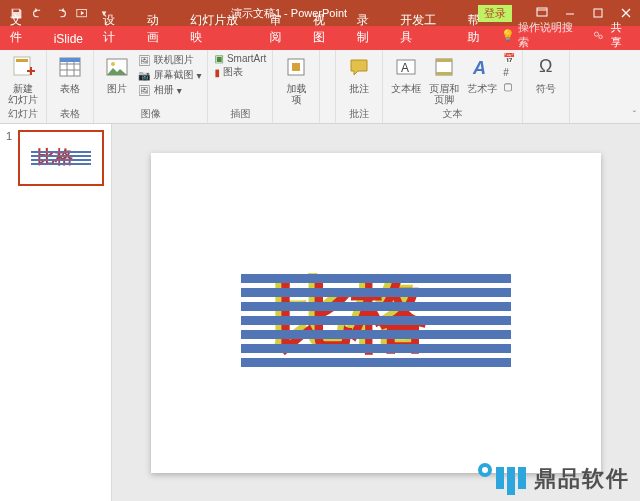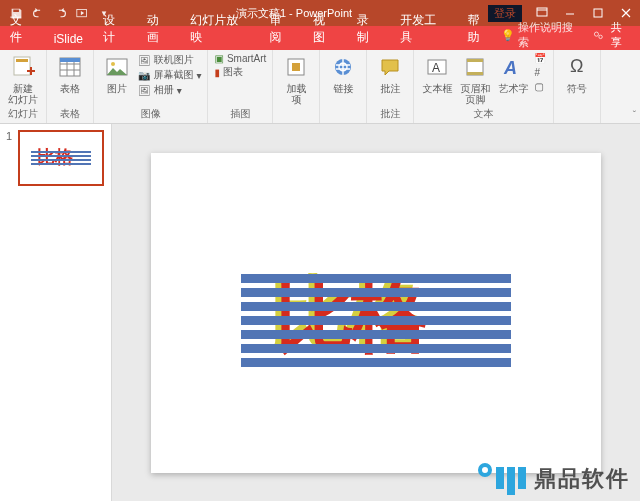--- a/index.html
+++ b/index.html
@@ -3,21 +3,21 @@
 <meta charset="utf-8">
 <style>
   * { margin: 0; padding: 0; box-sizing: border-box; font-family: "Microsoft YaHei", "Segoe UI", sans-serif; }
   body { background: #fff; width: 640px; height: 501px; overflow: hidden; position: relative; }
   
   .titlebar { background: #b7472a; height: 26px; display: flex; align-items: center; color: #fff; font-size: 11px; }
   .qat { display: flex; align-items: center; gap: 6px; padding: 0 8px; }
   .qat-btn { width: 16px; height: 16px; display: flex; align-items: center; justify-content: center; opacity: 0.9; }
   .title-center { flex: 1; text-align: center; padding-right: 20px; }
   .win-controls { display: flex; align-items: center; }
-  .login-btn { background: #0f172a; color: #b7472a; padding: 1px 6px; font-size: 11px; margin-right: 6px; }
+  .login-btn { background: #bef264; color: #b7472a; padding: 1px 6px; font-size: 11px; margin-right: 16px; }
   .win-btn { width: 28px; height: 26px; display: flex; align-items: center; justify-content: center; }
 
   .tabs-row { background: #ef4444; height: 24px; display: flex; align-items: flex-end; color: #fff; font-size: 12px; }
   .tab { padding: 3px 10px 4px; cursor: pointer; }
   .tab.active { background: #f3f3f3; color: #b7472a; }
   .tabs-right { margin-left: auto; display: flex; align-items: center; padding-right: 8px; font-size: 11px; gap: 10px; }
   .tell-me { opacity: 0.85; display: flex; align-items: center; gap: 3px; }
   .share { display: flex; align-items: center; gap: 7px; }
 
   .ribbon { background: #f3f3f3; height: 74px; display: flex; font-size: 10px; color: #5b5b5b; border-bottom: 1px solid #d4d4d4; position: relative; }
@@ -215,29 +215,20 @@
             <rect x="7" y="7" width="8" height="8" fill="#d4a13a"></rect>
           </svg>
         </span>
       <span style="white-space:pre-line">加载
 项</span>
     </div>
     <div class="group-label">&nbsp;</div>
   </div>
 
   <div class="group">
-    <div class="big-btn">
-      <span class="ic">
-          <svg width="22" height="22">
-            <circle cx="11" cy="11" r="8" fill="#5a8fd4"></circle>
-            <path stroke="#fff" stroke-width="1.4" fill="none" d="M7 11a4 4 0 018 0 4 4 0 01-8 0M11 3v16M4 9h14M4 13h14"></path>
-          </svg>
-        </span>
-      <span>链接</span>
-    </div>
     <div class="group-label">&nbsp;</div>
   </div>
 
   <div class="group">
     <div class="big-btn">
       <span class="ic">
           <svg width="22" height="22">
             <path fill="#e2c04a" stroke="#b89020" d="M3 4h16v11H10l-4 4v-4H3z"></path>
           </svg>
         </span>

